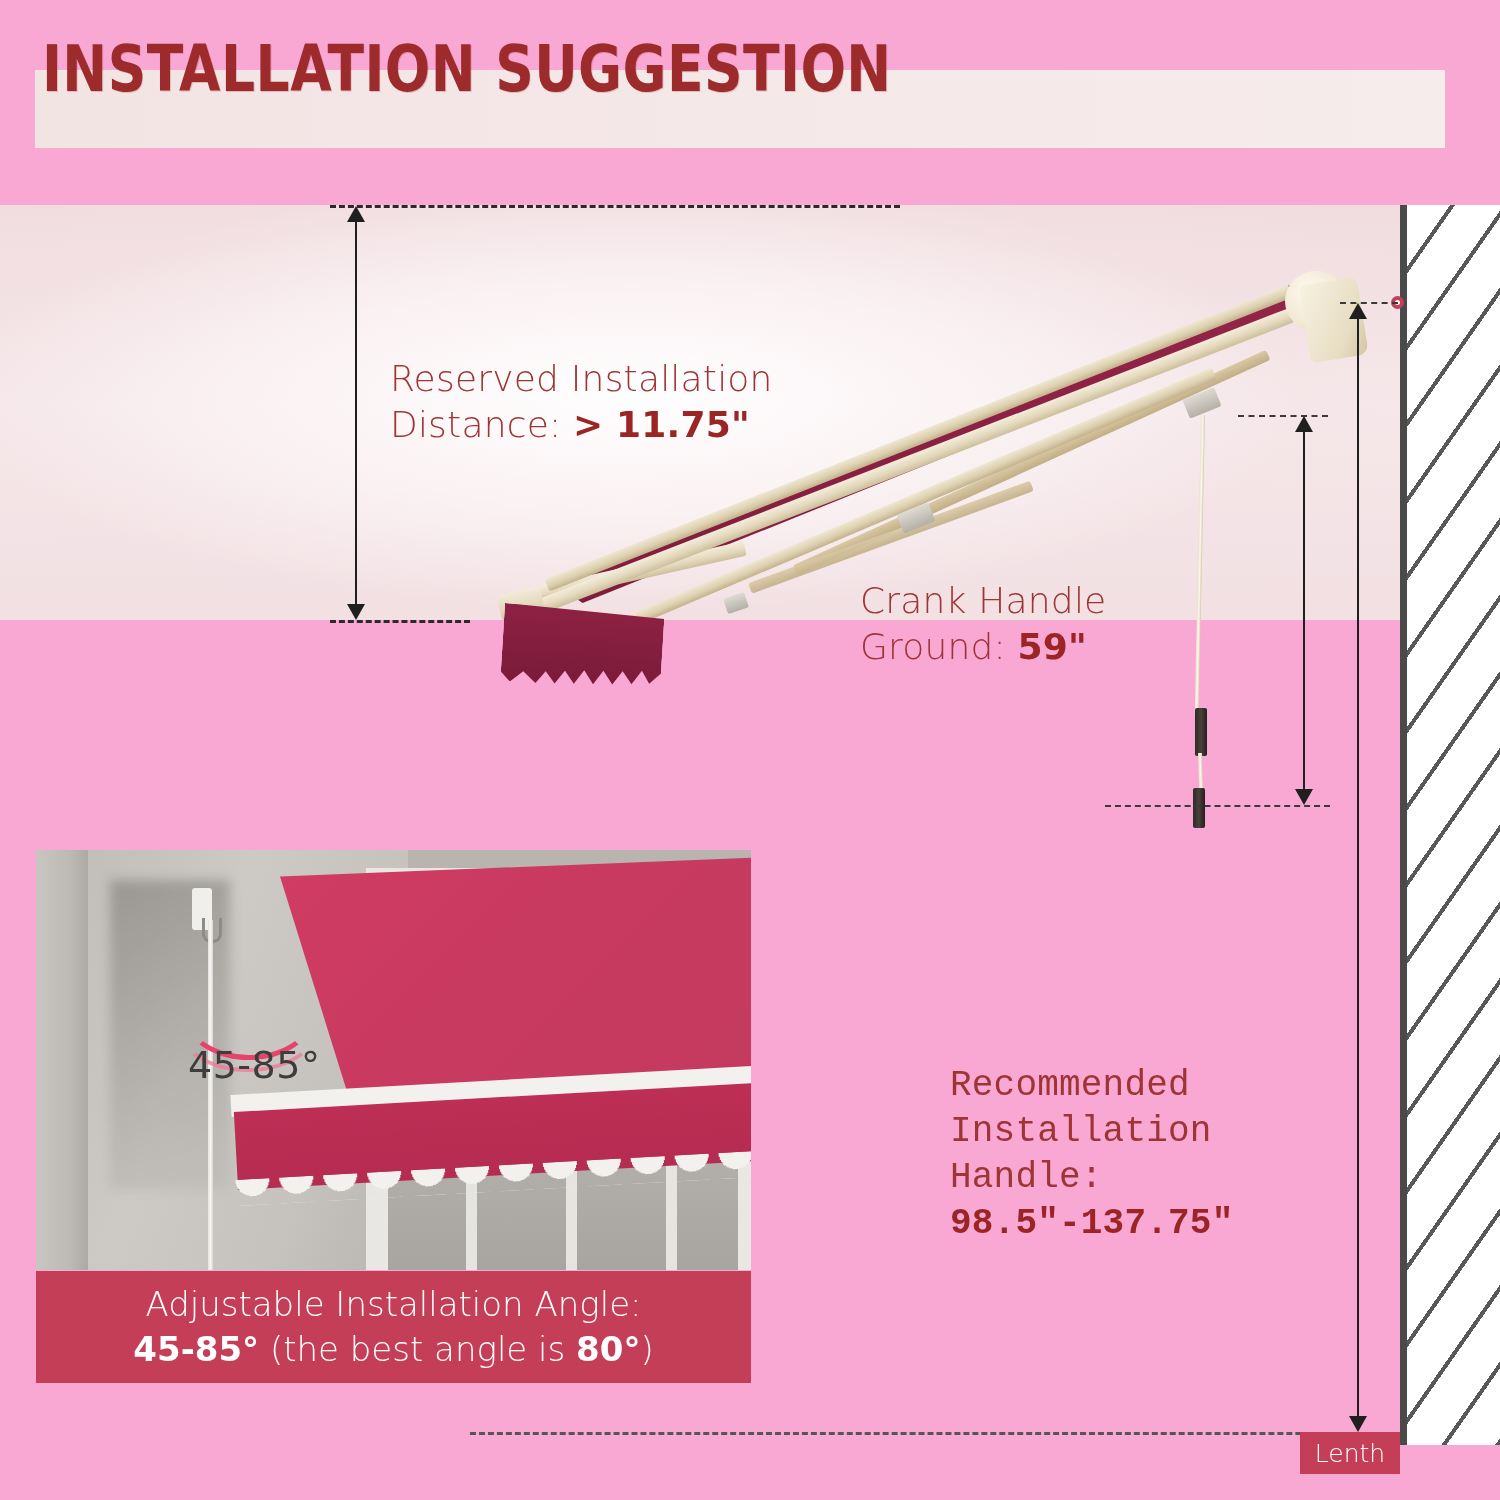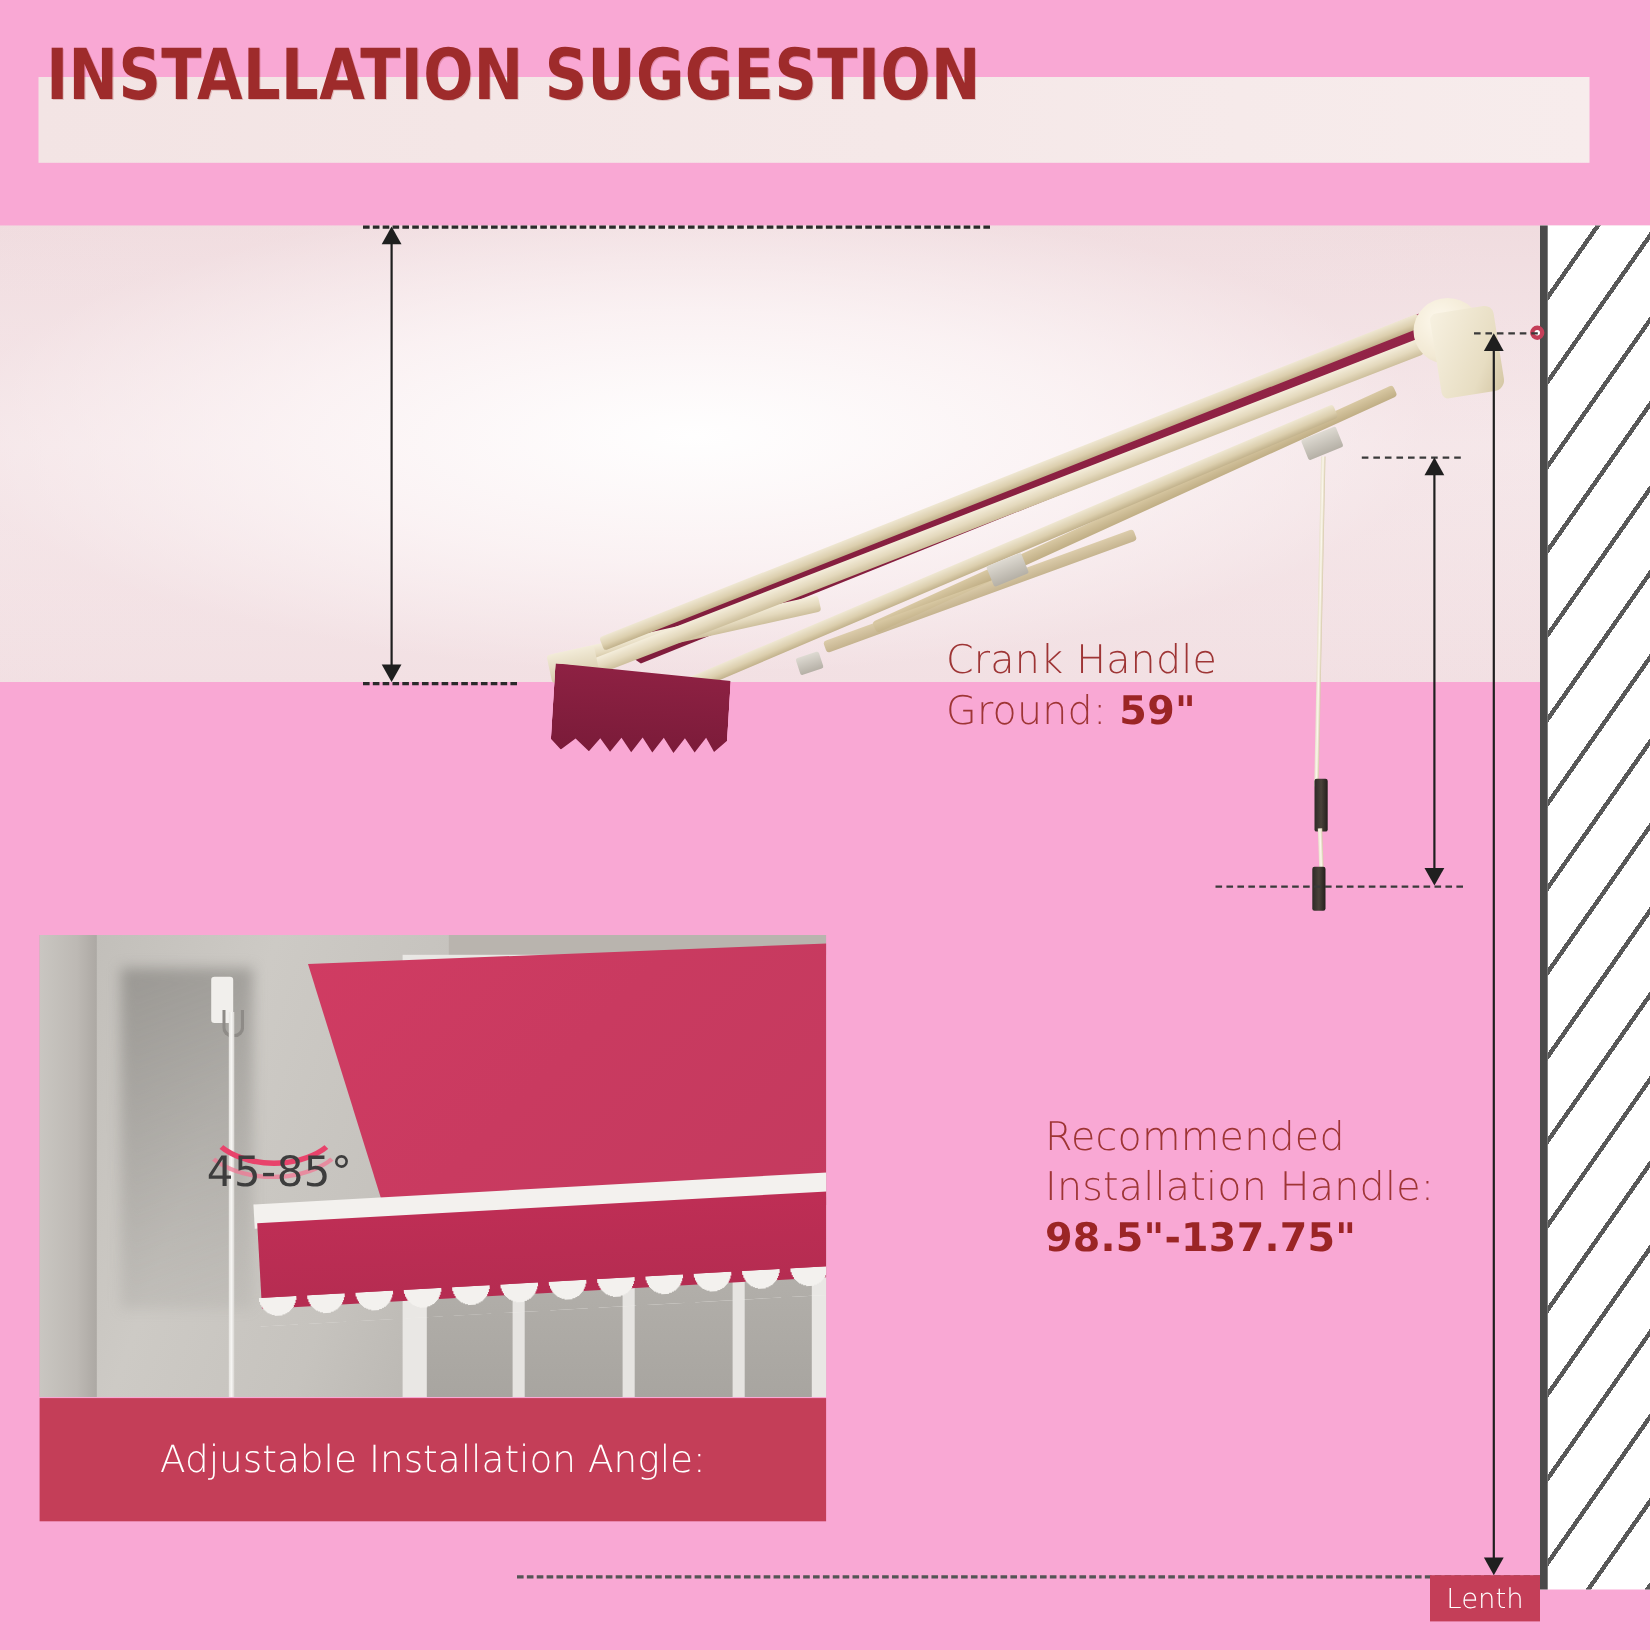--- a/index.html
+++ b/index.html
@@ -370,39 +370,43 @@
     <div class="aw-crank" style="left:703px; top:488px; height:40px; transform: rotate(-2deg);"></div>
     <div class="aw-crank-grip" style="left:698px; top:523px; height:40px;"></div>
   </div>
 
   <div class="dash-h" style="left:330px; top:205px; width:570px;"></div>
   <div class="dash-h" style="left:330px; top:620px; width:140px;"></div>
   <div class="dimline" style="left:355px; top:208px; height:408px;"></div>
   <div class="arrowhead arrow-up" style="left:347px; top:206px;"></div>
   <div class="arrowhead arrow-down" style="left:347px; top:604px;"></div>
 
+  <div class="label" style="left:390px; top:356px; width:420px;">
+    <span>Reserved Installation</span><br>
+    <span>Distance: </span><b>&gt; 11.75"</b>
+  </div>
 
   <div class="dash-h thin" style="left:1238px; top:415px; width:90px;"></div>
   <div class="dash-h thin" style="left:1105px; top:805px; width:225px;"></div>
   <div class="dimline" style="left:1303px; top:418px; height:382px;"></div>
   <div class="arrowhead arrow-up" style="left:1295px; top:416px;"></div>
   <div class="arrowhead arrow-down" style="left:1295px; top:789px;"></div>
 
   <div class="label right" style="left:860px; top:578px; width:330px;">
     <span>Crank Handle</span><br>
     <span>Ground: </span><b>59"</b>
   </div>
 
   <div class="dash-h thin" style="left:1340px; top:302px; width:58px;"></div>
   <div class="dash-ground" style="left:470px; top:1432px; width:930px;"></div>
   <div class="dimline" style="left:1357px; top:305px; height:1112px;"></div>
   <div class="arrowhead arrow-up" style="left:1349px; top:303px;"></div>
   <div class="arrowhead arrow-down" style="left:1349px; top:1416px;"></div>
 
-  <div class="label right" style="left:950px; top:1011px; width:392px;">
+  <div class="label right" style="left:950px; top:1063px; width:392px;font-family:Liberation Mono, monospace;">
     <span>Recommended</span><br>
     <span>Installation Handle:</span><br>
     <b>98.5"-137.75"</b>
   </div>
 
   <div class="ground-badge">Lenth</div>
 
   <div class="photo">
     <div class="ph-wallL"></div>
     <div class="ph-wallmain"></div>
@@ -419,15 +423,18 @@
     <div class="ph-bracket"></div>
     <div class="ph-hook"></div>
     <div class="ph-rod"></div>
     <div class="ph-arc2"></div>
     <div class="ph-arc"></div>
     <div class="ph-angle">45-85°</div>
   </div>
 
   <div class="caption">
     <div>Adjustable Installation Angle:</div>
+    <div>
+      <b>45-85°</b><span> (the best angle is </span><b>80°</b><span>)</span>
+    </div>
   </div>
 
 </div>
 
 </body></html>

